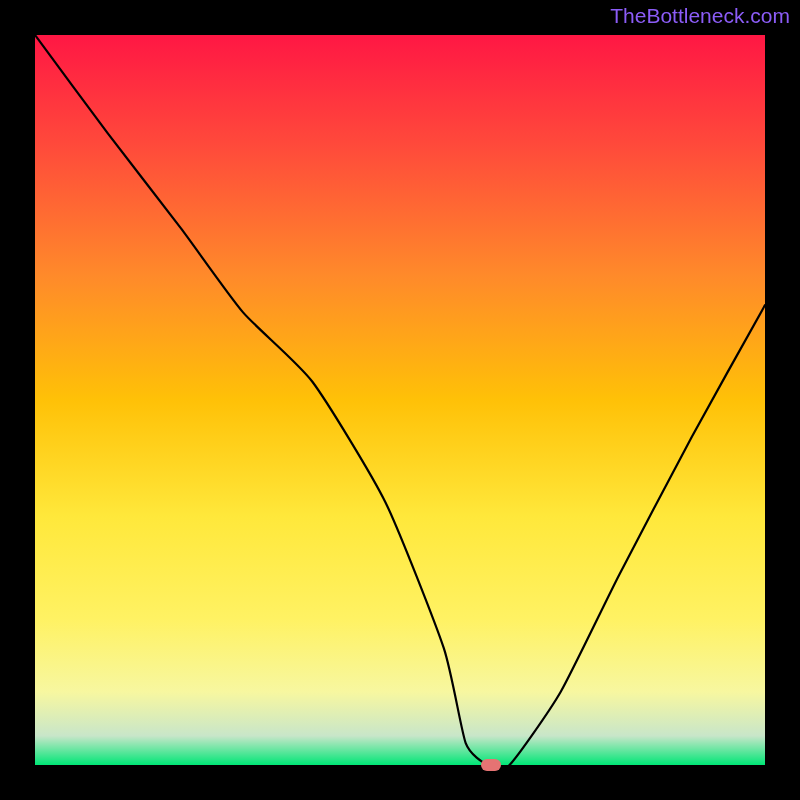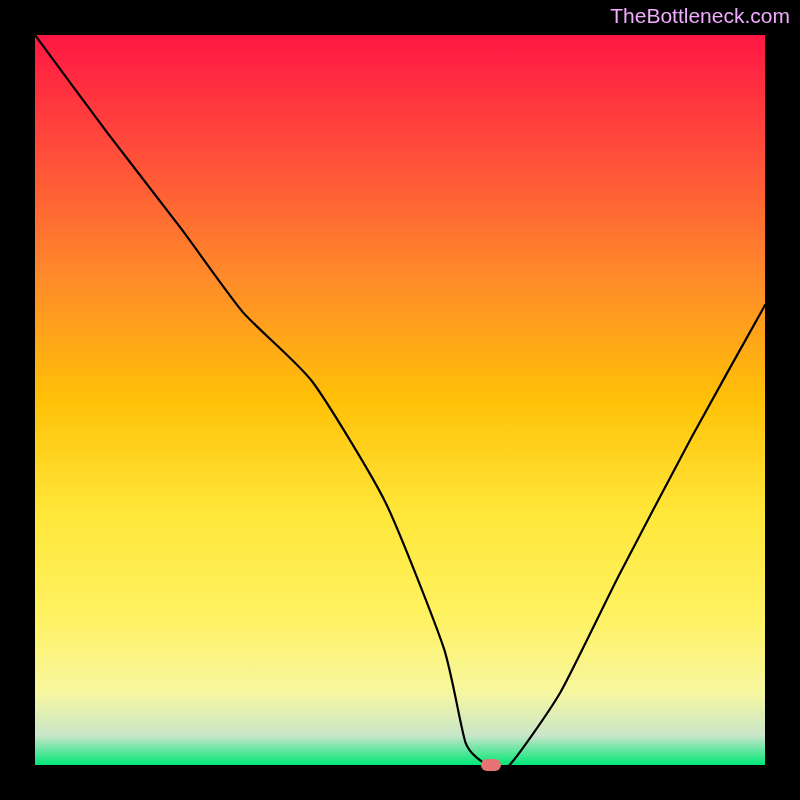--- a/index.html
+++ b/index.html
@@ -12,21 +12,21 @@
   }
   .container {
     position: relative;
     width: 800px;
     height: 800px;
   }
   .watermark {
     position: absolute;
     top: 4px;
     right: 10px;
-    color: #f0abfc;
+    color: #8b5cf6;
     font-family: Arial, Helvetica, sans-serif;
     font-size: 21px;
     z-index: 10;
     letter-spacing: 0px;
   }
   .plot-area {
     position: absolute;
     left: 35px;
     top: 35px;
     width: 730px;

